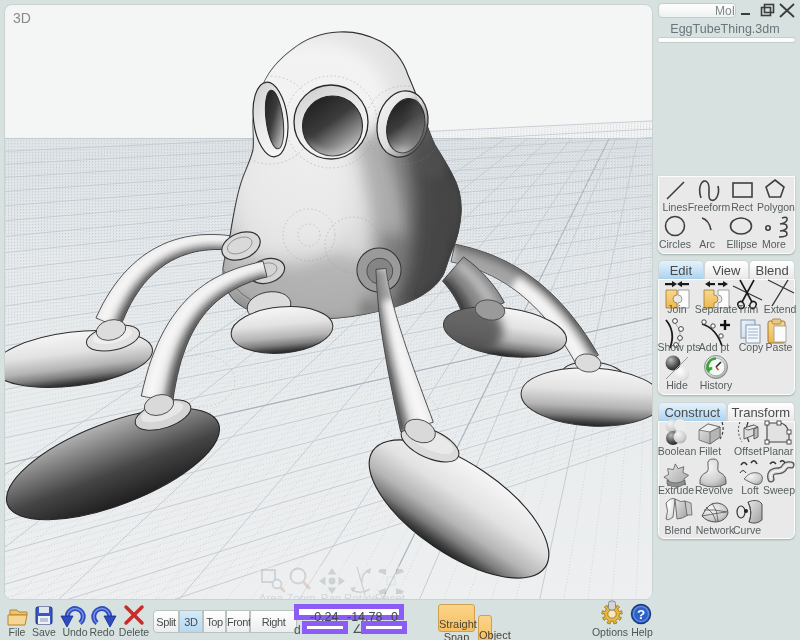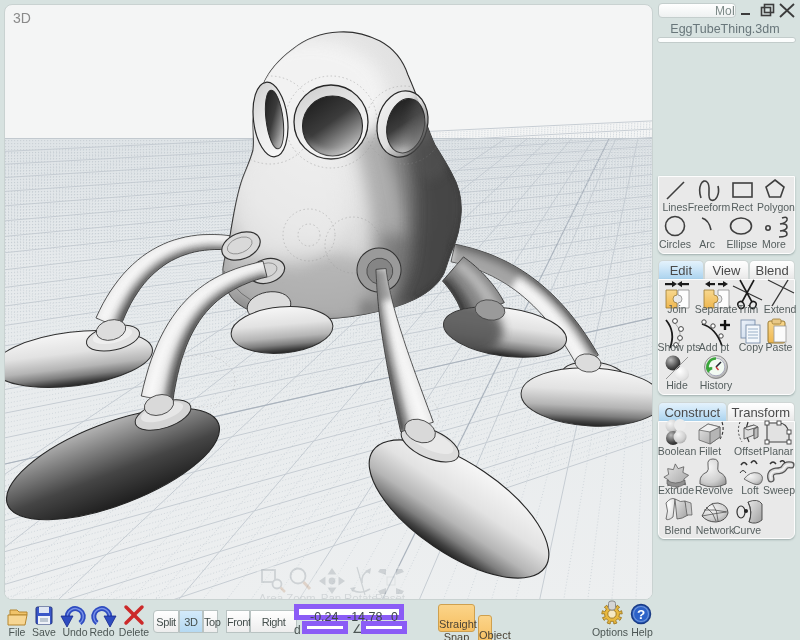--- a/index.html
+++ b/index.html
@@ -815,21 +815,21 @@
 <g font-size="10.5" fill="#4c5654" text-anchor="middle" font-family="Liberation Sans">
  <text x="17" y="36">File</text>
         <text x="44" y="36">Save</text>
         <text x="75" y="36">Undo</text>
         <text x="102" y="36">Redo</text>
         <text x="134" y="36">Delete</text>
 </g>
 </svg>
 <div class="vbtn" style="left:153px; top:9.5px; width:26px; border-radius:4px 0 0 4px;">Split</div>
 <div class="vbtn" style="left:179px; top:9.5px; width:24px; background:linear-gradient(#d4eafa,#b5d9f2);">3D</div>
-<div class="vbtn" style="left:203px; top:9.5px; width:15px;">Top</div>
+<div class="vbtn" style="left:203px; top:9.5px; width:23px;">Top</div>
 <div class="vbtn" style="left:226px; top:9.5px; width:24px;">Front</div>
 <div class="vbtn" style="left:250px; top:9.5px; width:47px; border-radius:0 4px 4px 0;">Right</div>
 <div class="field" style="left:294px; top:4px; width:110px; height:16px; font-size:12.5px; color:#3e4848;">
   <span style="position:absolute;left:11px;top:1px;">-0.24</span>
       <span style="position:absolute;left:48px;top:1px;">-14.78</span>
       <span style="position:absolute;left:92px;top:1px;">0</span>
 </div>
 <div style="position:absolute;left:294px;top:23px;font-size:12px;color:#4c5654;">d</div>
 <div class="field" style="left:302px; top:21px; width:46px; height:13px;"></div>
 <div style="position:absolute;left:352px;top:22px;font-size:12px;color:#4c5654;">∠</div>

